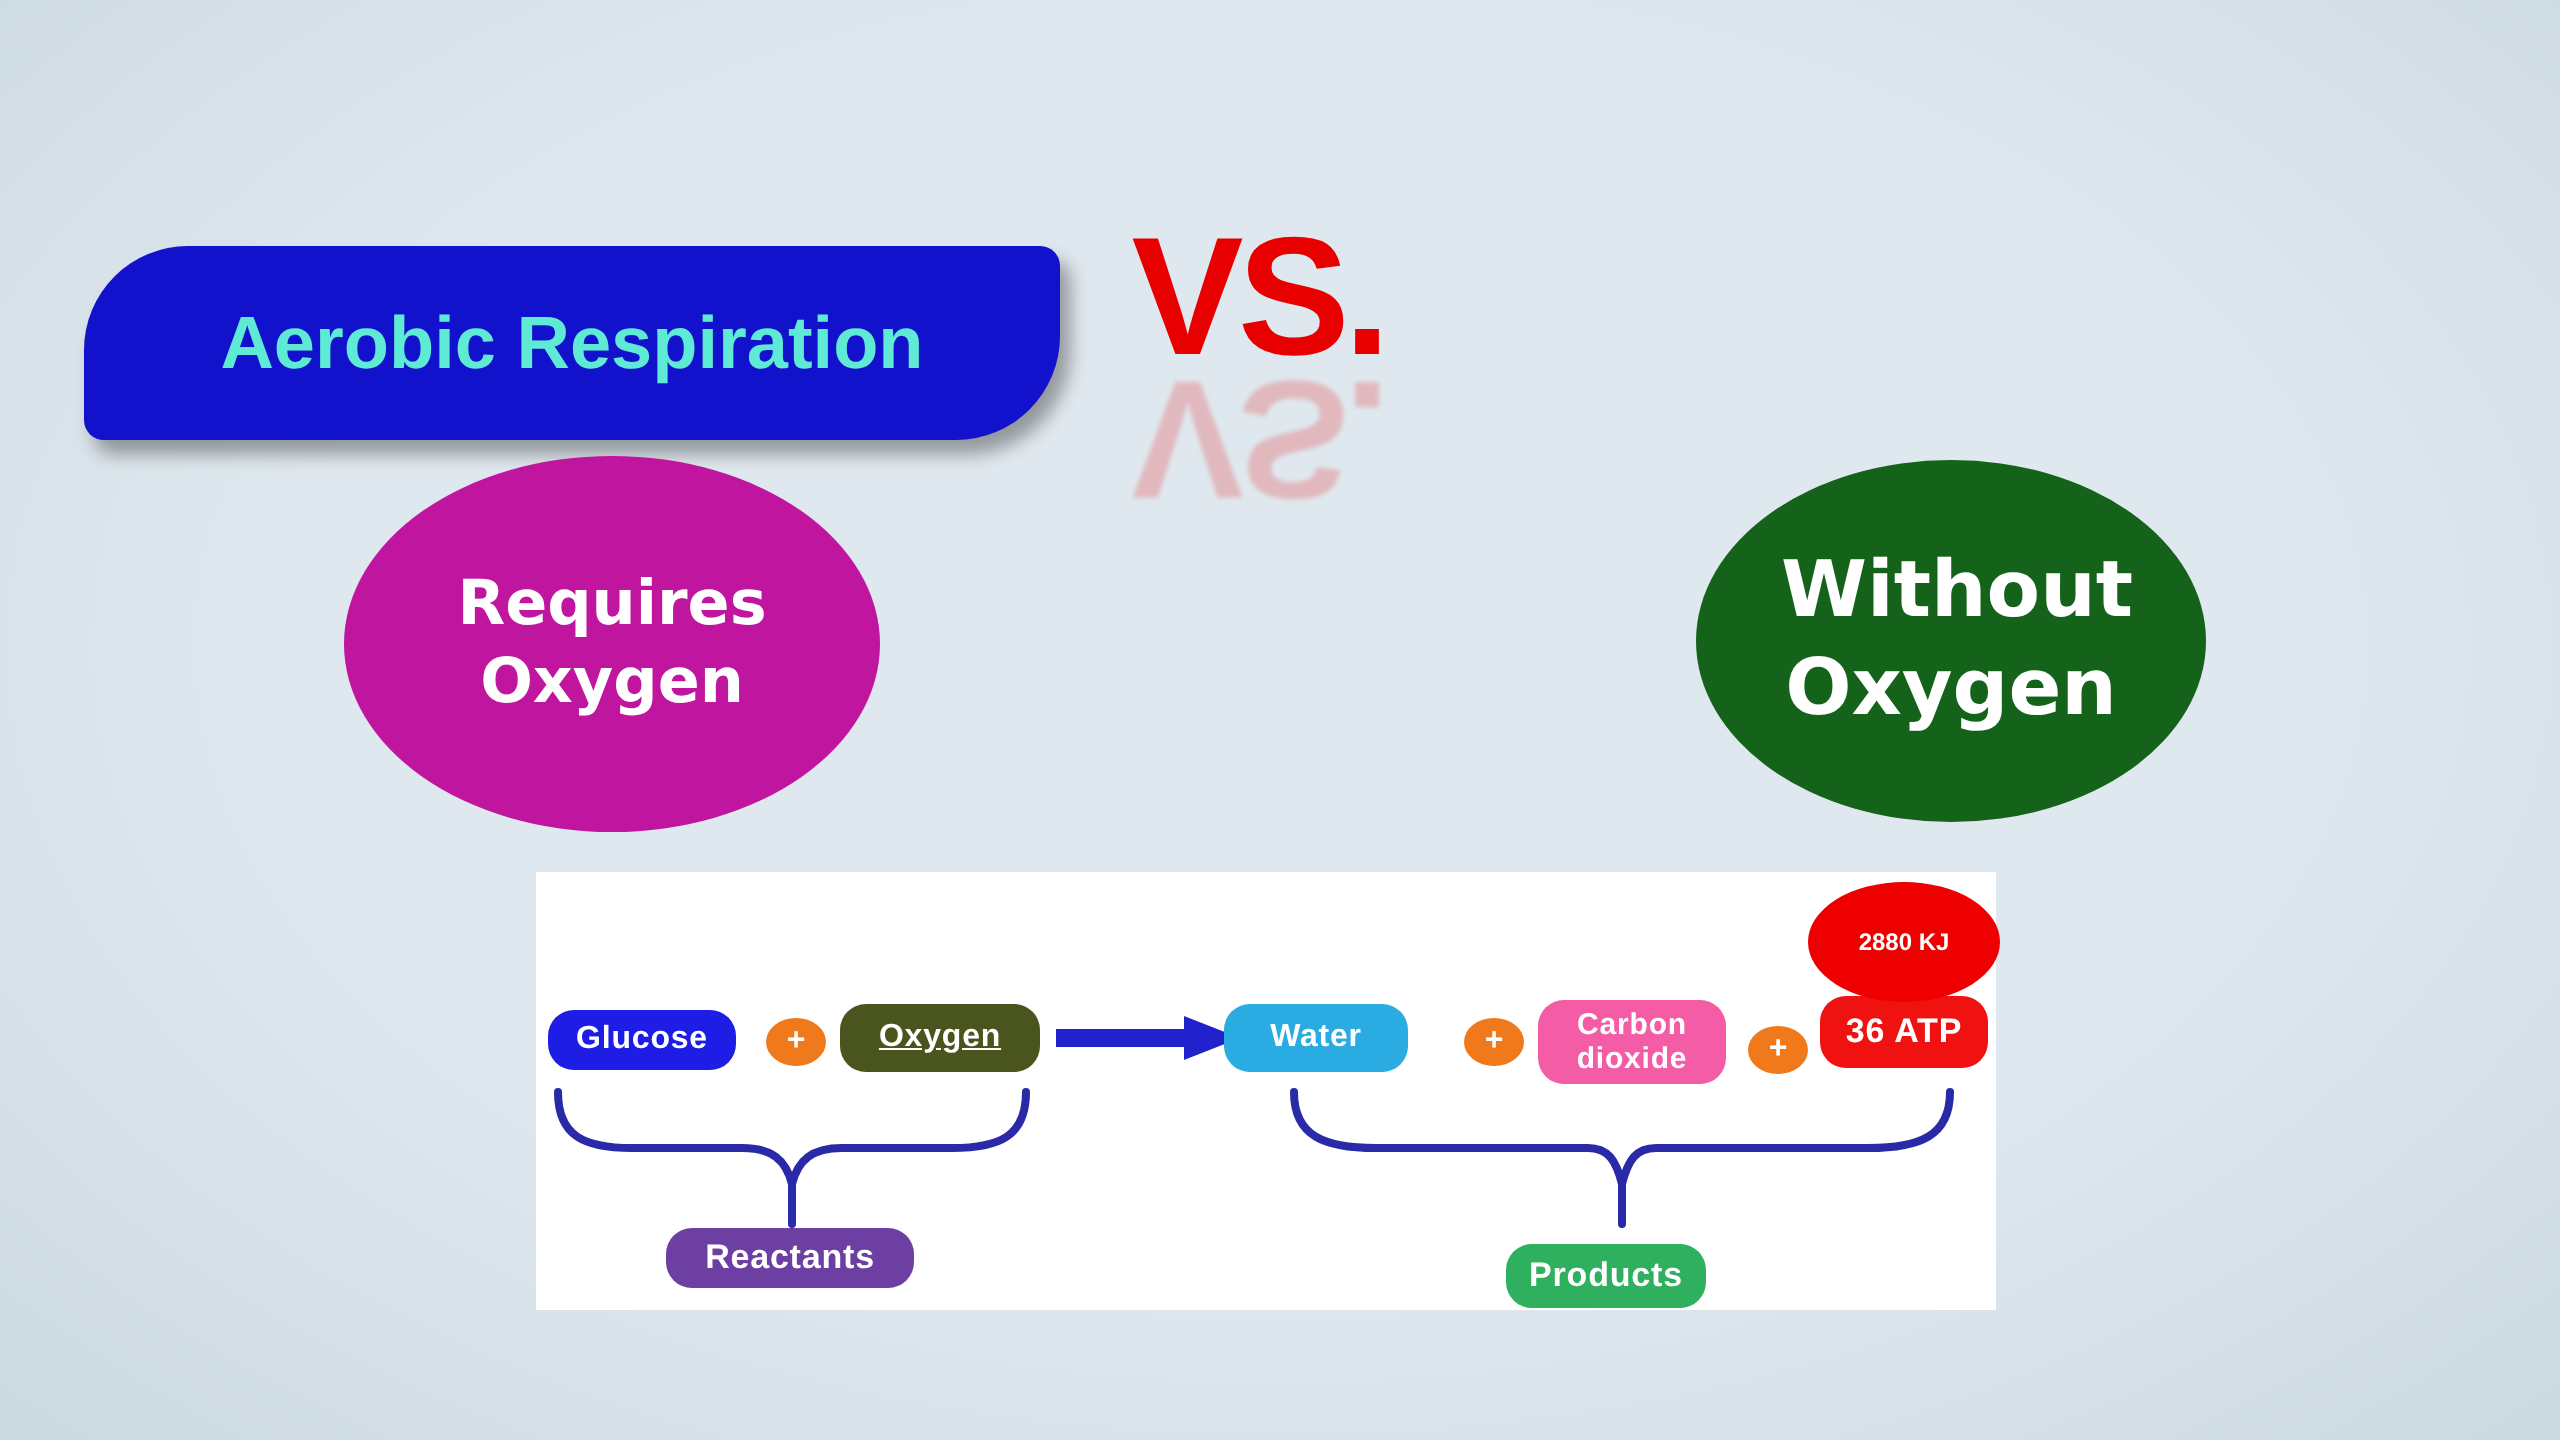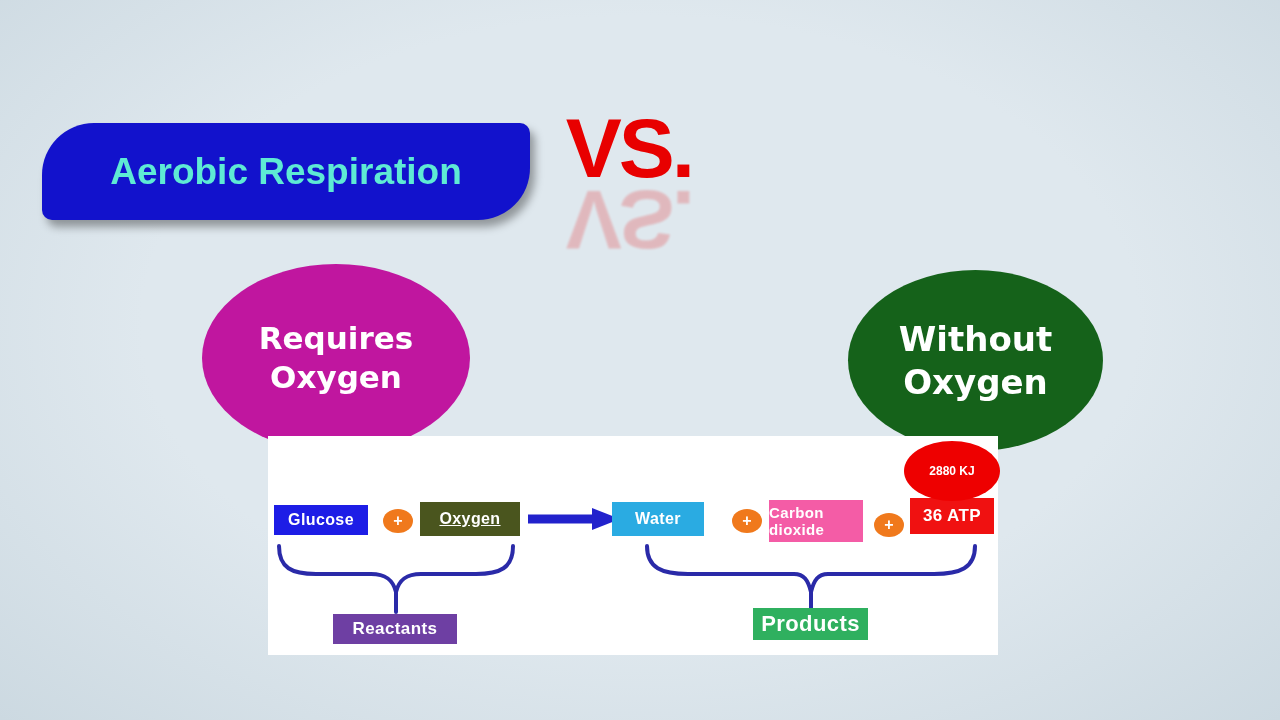--- a/index.html
+++ b/index.html
@@ -37,39 +37,39 @@
     color: var(--vs-red, #e80000); font-size:84px; font-weight:800; letter-spacing:-3px;
     line-height:0.7; pointer-events:none;
   }
 
   
   .bubble {
     position:absolute; border-radius:50%;
     display:flex; align-items:center; justify-content:center; text-align:center;
     color:#ffffff; font-weight:bold; font-family:"DejaVu Sans", sans-serif;
   }
-  .bubble-left  { left:202px; top:228px; width:268px; height:188px; background: var(--requires-bubble, #c0169f); font-size:31px;margin-top:36px; }
-  .bubble-right { left:848px; top:230px; width:255px; height:181px; background: var(--without-bubble, #15621a); font-size:34px;margin-top:40px; }
+  .bubble-left  { left:172px; top:228px; width:268px; height:188px; background: var(--requires-bubble, #c0169f); font-size:31px; }
+  .bubble-right { left:848px; top:230px; width:255px; height:181px; background: var(--without-bubble, #15621a); font-size:39px; }
   .bubble-left  .bubble-text { width:200px; line-height:1.25; }
   .bubble-right .bubble-text { width:170px; line-height:1.25; }
 
   
   .panel { position:absolute; left:268px; top:436px; width:730px; height:219px; background:#ffffff; }
 
   .eq-box {
-    position:absolute; display:flex; align-items:center; justify-content:center; 
-    color:#ffffff; font-weight:bold; font-size:16px; letter-spacing:0.4px;
+    position:absolute; display:flex; align-items:center; justify-content:center; text-align:center;
+    color:#ffffff; font-weight:bold; font-size:16px; letter-spacing:0.4px;border-radius:13px;
   }
   .box-glucose { left:6px;   top:69px;  width:94px;  height:30px; background: var(--glucose-box, #1d1de6); }
   .box-oxygen  { left:152px; top:66px;  width:100px; height:34px; background: var(--oxygen-box, #4a551e); text-decoration: underline; }
   .box-water   { left:344px; top:66px;  width:92px;  height:34px; background: var(--water-box, #2aabe2); }
   .box-co2     { left:501px; top:64px;  width:94px;  height:42px; background: var(--co2-box, #f45ca6); font-size:15px; line-height:1.15; }
   .box-atp     { left:642px; top:62px;  width:84px;  height:36px; background: var(--atp-box, #f01111); font-size:17px; }
   .box-reactants { left:65px;  top:178px; width:124px; height:30px; background: var(--reactants-box, #6e3fa3); font-size:17px; }
-  .box-products  { left:485px; top:172px; width:115px; height:32px; background: var(--products-box, #2fb05f); font-size:22px; }
+  .box-products  { left:485px; top:186px; width:100px; height:32px; background: var(--products-box, #2fb05f); font-size:17px; }
 
   .plus {
     position:absolute; width:30px; height:24px; border-radius:50%;
     background: var(--plus-ellipse, #f0791c); color:#ffffff; font-weight:bold; font-size:16px;
     display:flex; align-items:center; justify-content:center; line-height:1;
   }
   .plus-1 { left:115px; top:73px; }
   .plus-2 { left:464px; top:73px; }
   .plus-3 { left:606px; top:77px; }
 

